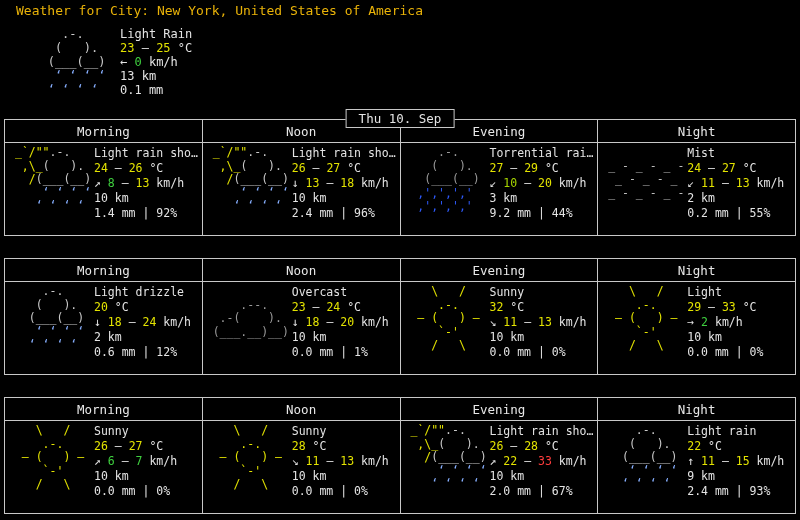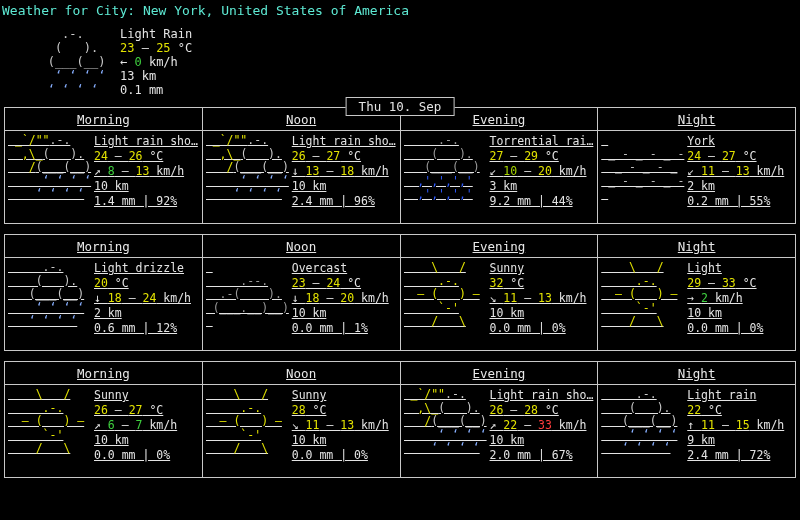--- a/index.html
+++ b/index.html
@@ -2,28 +2,28 @@
 <html><head>
 <meta charset="utf-8">
 <style>
   html,body{margin:0;padding:0;}
   body{
     width:800px;height:520px;overflow:hidden;
     background:#000;color:#e4e4e4;
     font-family:"DejaVu Sans Mono","Liberation Mono",monospace;
     font-size:12px;
   }
-  .title{padding:3px 2px 0 2px;font-size:13px;color:#5eead4;white-space:pre;}
+  .title{padding:3px 2px 0 16px;font-size:13px;color:#eab308;white-space:pre;}
   .current{display:flex;margin:9px 0 0 26px;}
   .icon{margin:0;white-space:pre;font-family:inherit;}
   .current .icon{font-size:12px;line-height:14px;width:84px;}
   .current .text{margin-left:10px;}
   .current .line{line-height:14px;}
   .line{white-space:pre;}
-  .day{position:relative;margin:0 4px 0 4px;padding-top:10px;text-decoration:underline;}
+  .day{position:relative;margin:12px 4px 0 4px;padding-top:10px;}
   .datebox{
     position:absolute;top:0;left:50%;transform:translateX(-50%);
     border:1px solid #c8c8c8;background:#000;
     padding:1px 12px;z-index:2;font-size:12.5px;white-space:pre;
   }
   table.daytable{width:100%;border-collapse:collapse;table-layout:fixed;font-size:11.5px;}
   table.daytable,.daytable th,.daytable td{border:1px solid #c8c8c8;}
   .daytable th{font-weight:normal;height:20px;font-size:12.5px;color:#e8e8e8;}
   .daytable td{vertical-align:top;width:25%;height:86px;padding:3px 2px 3px 3px;overflow:hidden;}
   .cellflex{display:flex;align-items:flex-start;}
@@ -101,21 +101,21 @@
         <div class="line">3 km</div>
         <div class="line">9.2 mm | 44%</div>
       </div>
     </div>
   </td>
 
   <td>
     <div class="cellflex">
       <pre class="icon cell-icon"><div>&nbsp;</div><div><span style="color: rgb(188, 188, 188);"> _ - _ - _ -</span></div><div><span style="color: rgb(188, 188, 188);">  _ - _ - _</span></div><div><span style="color: rgb(188, 188, 188);"> _ - _ - _ -</span></div><div>&nbsp;</div></pre>
       <div class="cell-text">
-        <div class="line">York</div>
+        <div class="line">Mist</div>
         <div class="line"><span style="color: rgb(227, 227, 0);">24</span><span style="color: rgb(228, 228, 228);"> – </span><span style="color: rgb(227, 227, 0);">27</span><span style="color: rgb(228, 228, 228);"> °C</span></div>
         <div class="line"><span style="color: rgb(228, 228, 228);">↙ </span><span style="color: rgb(227, 227, 0);">11</span><span style="color: rgb(228, 228, 228);"> – </span><span style="color: rgb(227, 227, 0);">13</span><span style="color: rgb(228, 228, 228);"> km/h</span></div>
         <div class="line">2 km</div>
         <div class="line">0.2 mm | 55%</div>
       </div>
     </div>
   </td>
 </tr>
           </tbody>
     </table>
@@ -247,21 +247,21 @@
   </td>
 
   <td>
     <div class="cellflex">
       <pre class="icon cell-icon"><div><span style="color: rgb(201, 201, 201);">     .-.</span></div><div><span style="color: rgb(201, 201, 201);">    (   ).</span></div><div><span style="color: rgb(201, 201, 201);">   (___(__)</span></div><div><span style="color: rgb(135, 175, 255);">    ‘ ‘ ‘ ‘</span></div><div><span style="color: rgb(135, 175, 255);">   ‘ ‘ ‘ ‘</span></div></pre>
       <div class="cell-text">
         <div class="line">Light rain</div>
         <div class="line"><span style="color: rgb(227, 227, 0);">22</span><span style="color: rgb(228, 228, 228);"> °C</span></div>
         <div class="line"><span style="color: rgb(228, 228, 228);">↑ </span><span style="color: rgb(227, 227, 0);">11</span><span style="color: rgb(228, 228, 228);"> – </span><span style="color: rgb(227, 227, 0);">15</span><span style="color: rgb(228, 228, 228);"> km/h</span></div>
         <div class="line">9 km</div>
-        <div class="line">2.4 mm | 72%</div>
+        <div class="line">2.4 mm | 93%</div>
       </div>
     </div>
   </td>
 </tr>
           </tbody>
     </table>
   </div>
 </div>
 </div>
 

